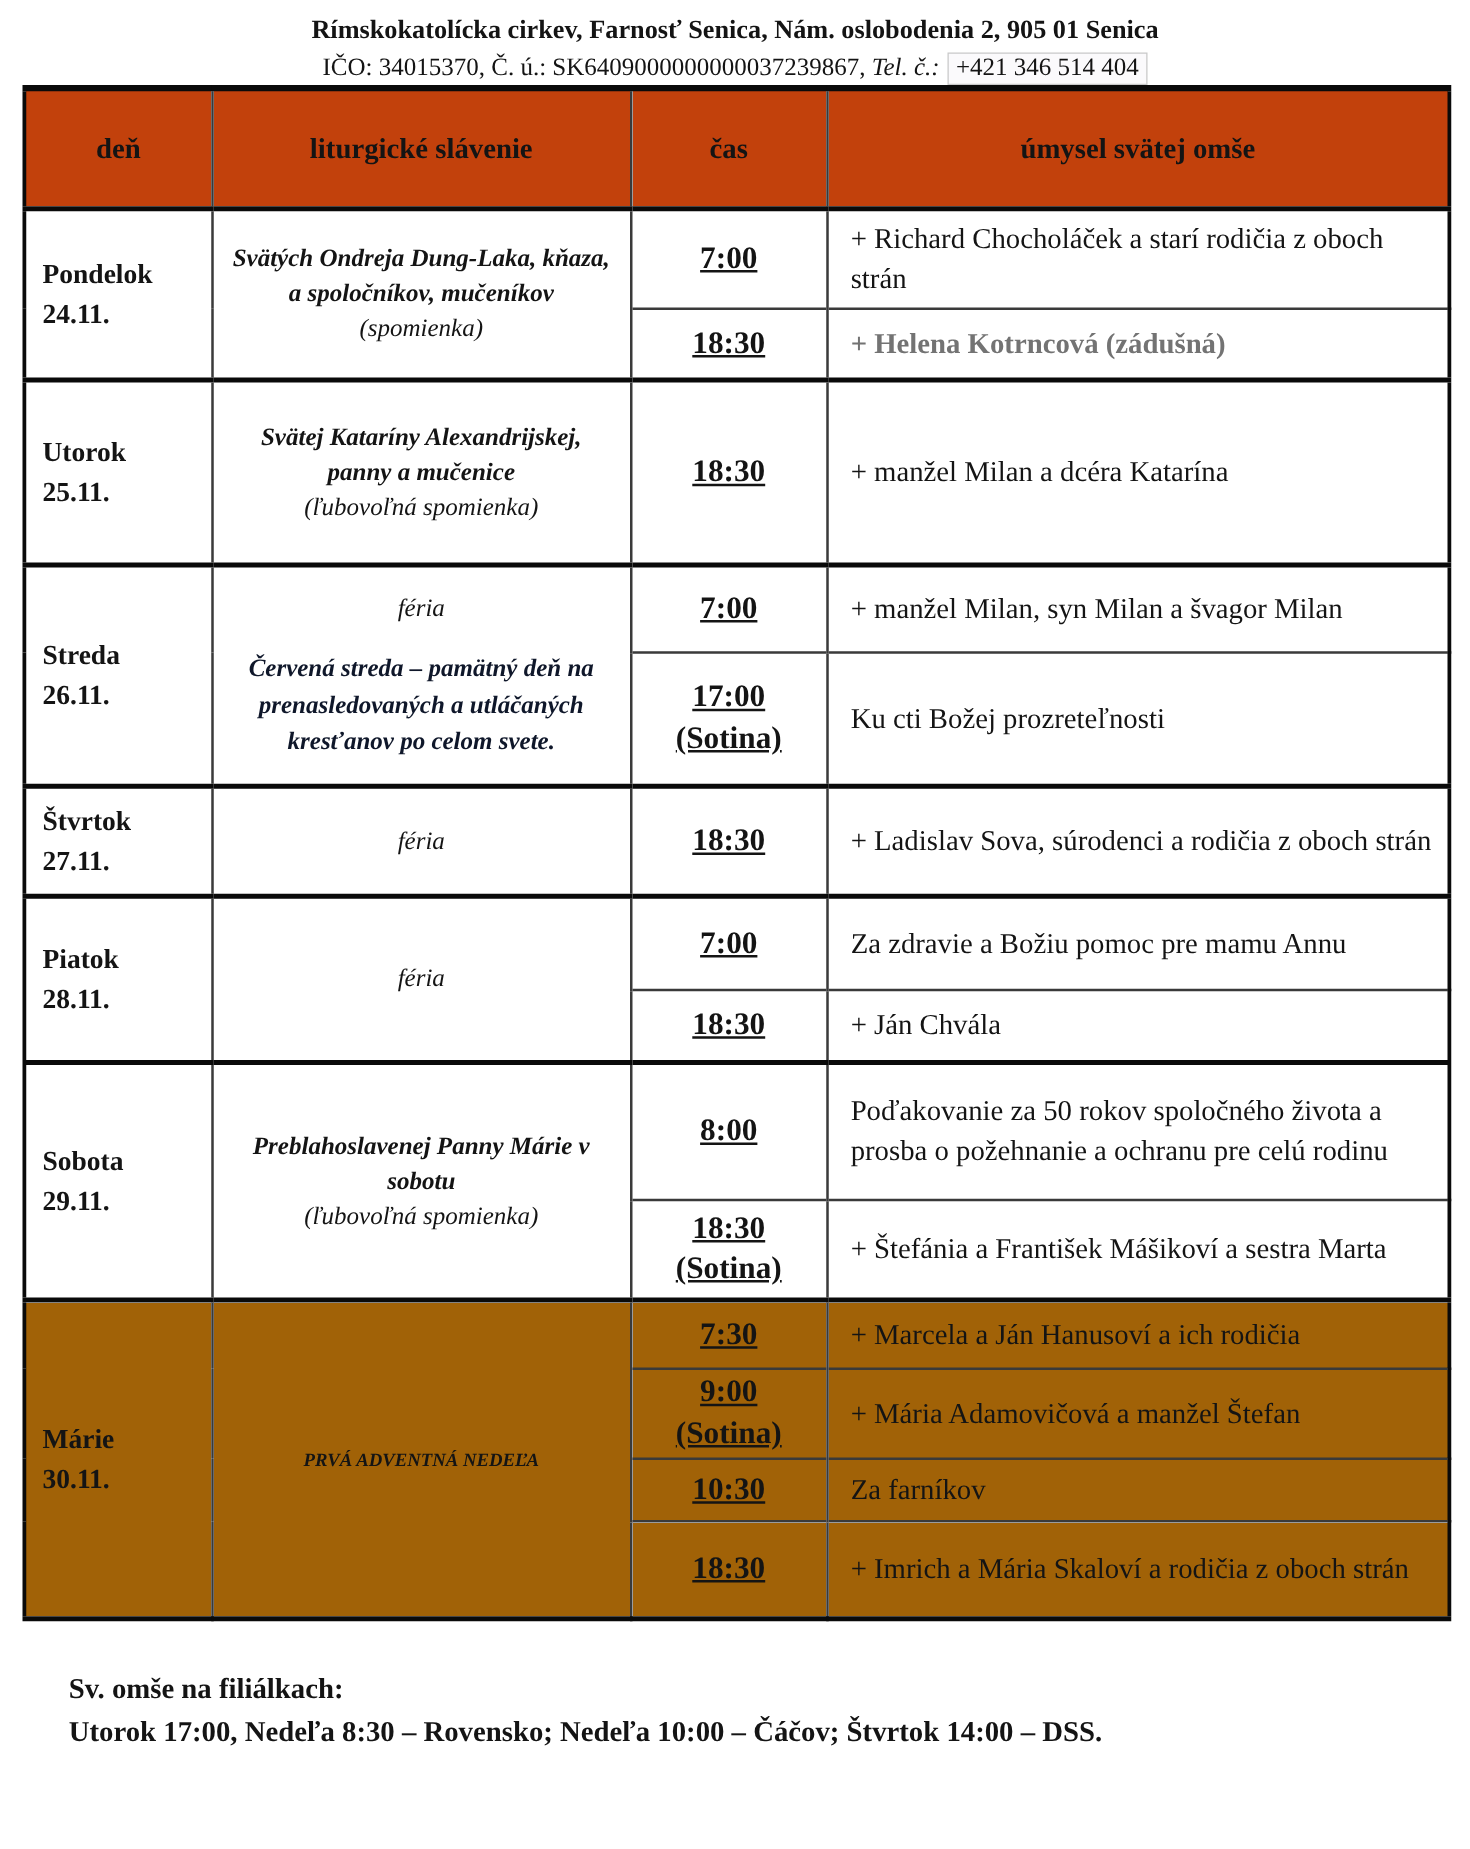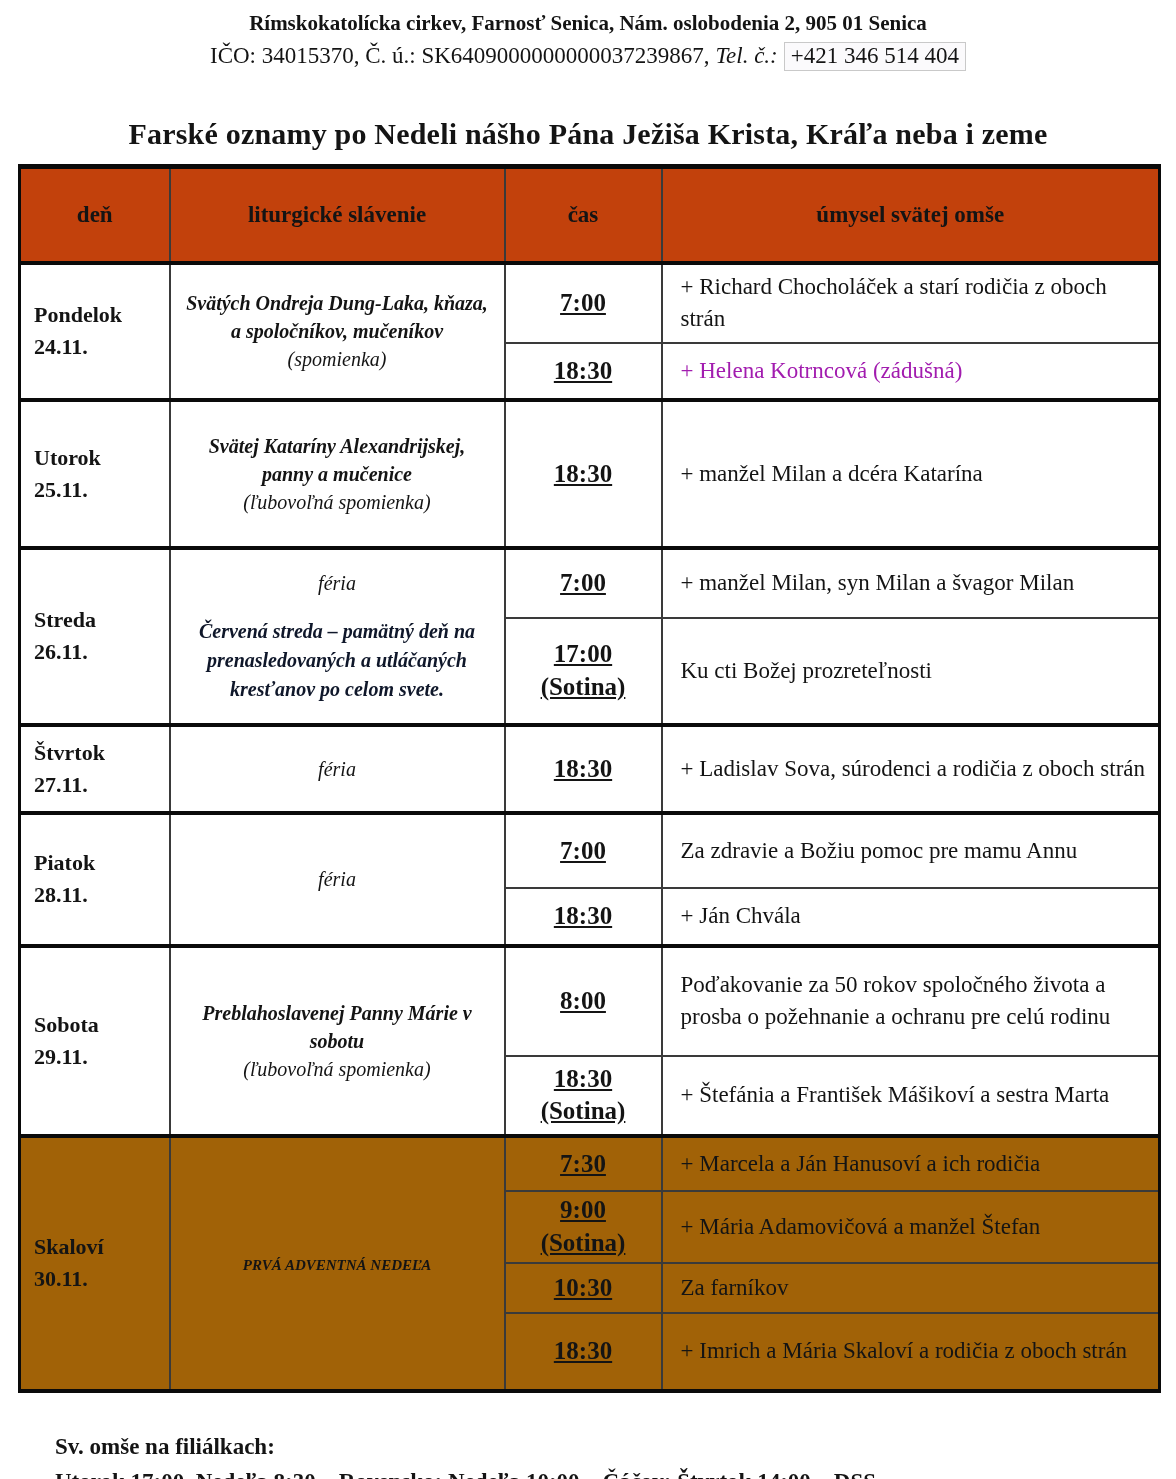--- a/index.html
+++ b/index.html
@@ -9,21 +9,21 @@
     min-height: 1479px;
     padding-top: 10px;
     font-family: "Liberation Serif", "DejaVu Serif", serif;
     color: #141414;
     background: #ffffff;
   }
 
   
   .doc-header { text-align: center; }
   .doc-header-line1 { font-weight: bold; font-size: 21px; line-height: 1.3; }
-  .doc-header-line2 { font-size: 23px; margin-top: 5px; }
+  .doc-header-line2 { font-size: 20px; margin-top: 5px; }
   .tel-label { font-style: italic; }
   .phone-box {
     display: inline-block;
     background: #fbfafc;
     border: 1px solid #c9c9c9;
     padding: 0 6px 1px 6px;
     margin-left: 6px;
     color: #141414;
     text-decoration: none;
   }
@@ -97,21 +97,21 @@
     font-size: 25px;
     line-height: 1.3;
     padding: 2px;
     text-decoration: underline;
   }
   td.intention {
     font-size: 23px;
     padding: 4px 12px 4px 18px;
     line-height: 1.4;
   }
-  td.intention.purple { color: #a21caf; font-weight: normal; }
+  td.intention.purple { color: #737373; font-weight: bold; }
 
   tr .sun { background: #a16207; }
 
   
   .foot {
     margin: 36px 0 0 55px;
     font-weight: bold;
     font-size: 23px;
     line-height: 1.55;
     padding-bottom: 20px;
@@ -123,21 +123,20 @@
 <div class="page">
 
   <div class="doc-header">
     <div class="doc-header-line1">Rímskokatolícka cirkev, Farnosť Senica, Nám. oslobodenia 2, 905 01 Senica</div>
     <div class="doc-header-line2">
       <span>IČO: 34015370, Č. ú.: SK6409000000000037239867,</span>
       <span class="tel-label">Tel. č.:</span><span class="phone-box">+421 346 514 404</span>
     </div>
   </div>
 
-  <h1 class="title">Farské oznamy po Nedeli nášho Pána Ježiša Krista, Kráľa neba i zeme</h1>
 
   <table class="schedule">
     <colgroup>
       <col class="col-day">
         <col class="col-celeb">
         <col class="col-time">
         <col class="col-int">
     </colgroup>
     <thead>
       <tr style="height:96px">
@@ -278,21 +277,21 @@
           <div>18:30</div>
           <div>(Sotina)</div>
         </td>
         <td class="intention">
           <span>+ Štefánia a František Mášikoví a sestra Marta</span>
         </td>
       </tr>
 
       <tr class="group-start" style="height:55px">
         <td class="day sun" rowspan="4">
-          <div>Skaloví</div>
+          <div>Márie</div>
           <div>30.11.</div>
         </td>
         <td class="celebration sun" rowspan="4">
           <span class="c-sunday">PRVÁ ADVENTNÁ NEDEĽA</span>
         </td>
         <td class="time sun">
           <div>7:30</div>
         </td>
         <td class="intention sun">
           <span>+ Marcela a Ján Hanusoví a ich rodičia</span>

